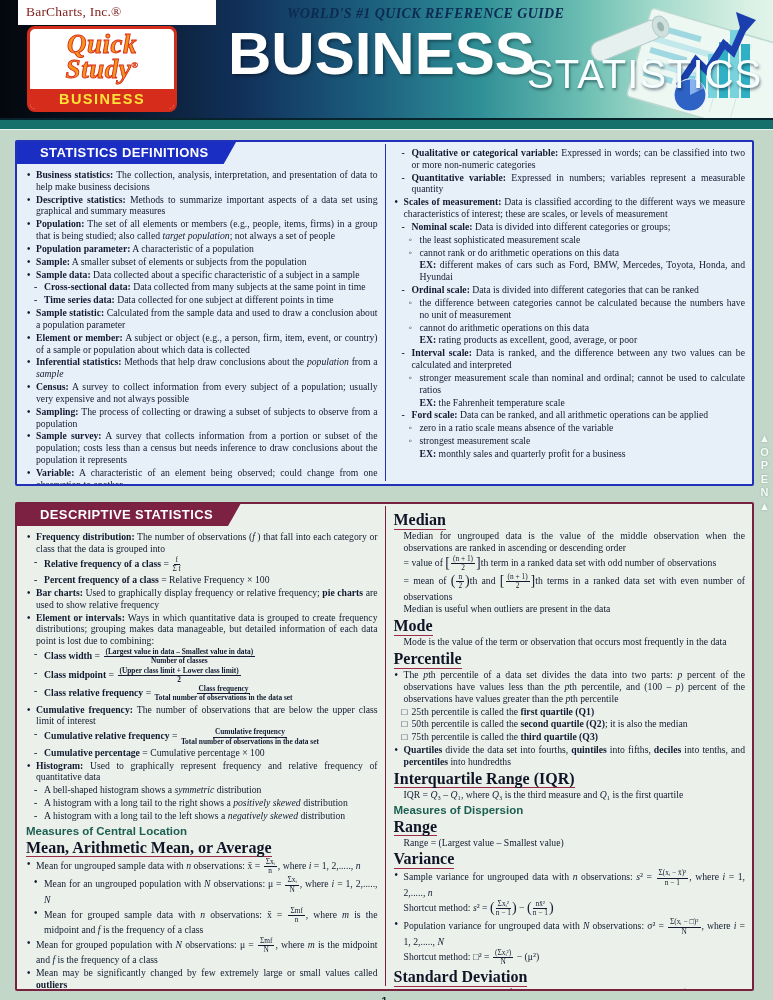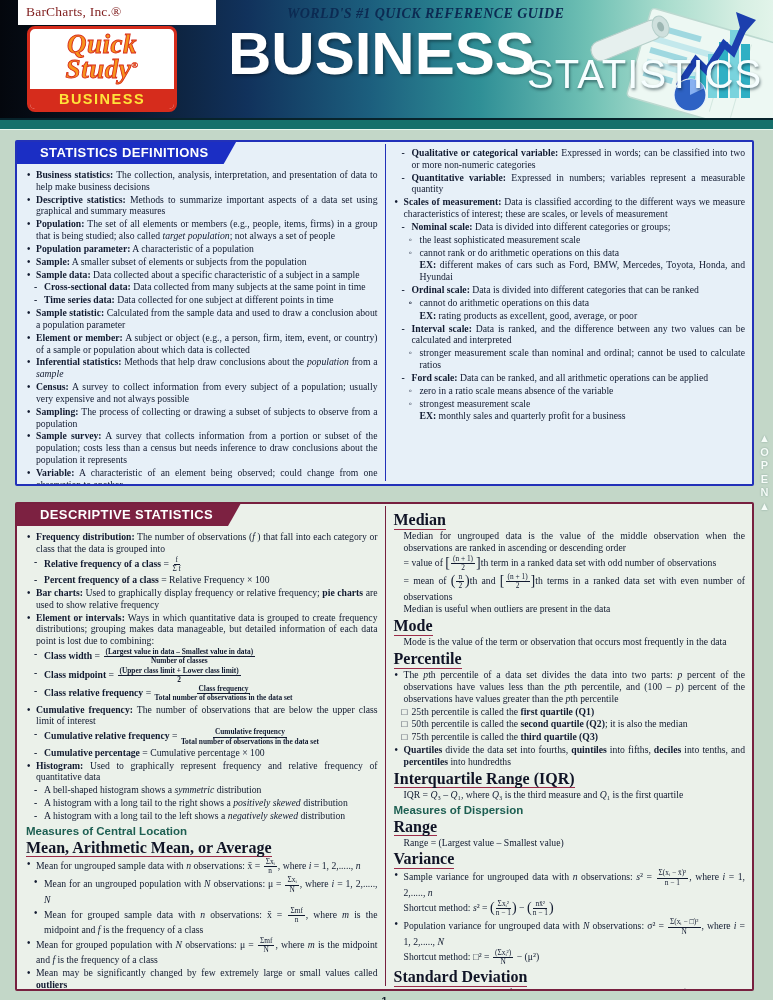--- a/index.html
+++ b/index.html
@@ -145,25 +145,26 @@
         </div>
       <div class="col col-r">
           <div class="item lv1"><span class="blt">-</span><span class="sb">Qualitative or categorical variable:</span><span> Expressed in words; can be classified into two or more non-numeric categories</span></div>
           <div class="item lv1"><span class="blt">-</span><span class="sb">Quantitative variable:</span><span> Expressed in numbers; variables represent a measurable quantity</span></div>
           <div class="item lv0"><span class="blt">•</span><span class="sb">Scales of measurement:</span><span> Data is classified according to the different ways we measure characteristics of interest; these are scales, or levels of measurement</span></div>
           <div class="item lv1"><span class="blt">-</span><span class="sb">Nominal scale:</span><span> Data is divided into different categories or groups;</span></div>
           <div class="item lv2"><span class="blt">◦</span><span>the least sophisticated measurement scale</span></div>
           <div class="item lv2"><span class="blt">◦</span><span>cannot rank or do arithmetic operations on this data</span></div>
           <div class="item lv2"><span class="blt"></span><span class="sb">EX:</span><span> different makes of cars such as Ford, BMW, Mercedes, Toyota, Honda, and Hyundai</span></div>
           <div class="item lv1"><span class="blt">-</span><span class="sb">Ordinal scale:</span><span> Data is divided into different categories that can be ranked</span></div>
-          <div class="item lv2"><span class="blt">◦</span></div>
+          <div class="item lv2"><span class="blt">◦</span><span>the difference between categories cannot be calculated because the numbers have no unit of measurement</span></div>
           <div class="item lv2"><span class="blt">◦</span><span>cannot do arithmetic operations on this data</span></div>
           <div class="item lv2"><span class="blt"></span><span class="sb">EX:</span><span> rating products as excellent, good, average, or poor</span></div>
           <div class="item lv1"><span class="blt">-</span><span class="sb">Interval scale:</span><span> Data is ranked, and the difference between any two values can be calculated and interpreted</span></div>
           <div class="item lv2"><span class="blt">◦</span><span>stronger measurement scale than nominal and ordinal; cannot be used to calculate ratios</span></div>
+          <div class="item lv2"><span class="blt"></span><span class="sb">EX:</span><span> the Fahrenheit temperature scale</span></div>
           <div class="item lv1"><span class="blt">-</span><span class="sb">Ford scale:</span><span> Data can be ranked, and all arithmetic operations can be applied</span></div>
           <div class="item lv2"><span class="blt">◦</span><span>zero in a ratio scale means absence of the variable</span></div>
           <div class="item lv2"><span class="blt">◦</span><span>strongest measurement scale</span></div>
           <div class="item lv2"><span class="blt"></span><span class="sb">EX:</span><span> monthly sales and quarterly profit for a business</span></div>
         </div>
     </div>
   </section>
 
   <section class="box s2">
     <div class="box-tab">DESCRIPTIVE STATISTICS</div>

